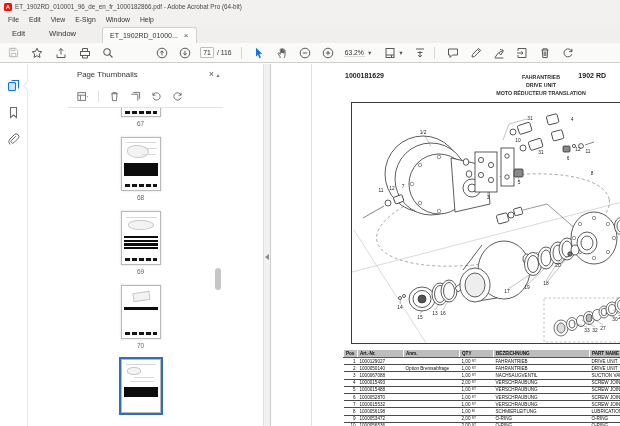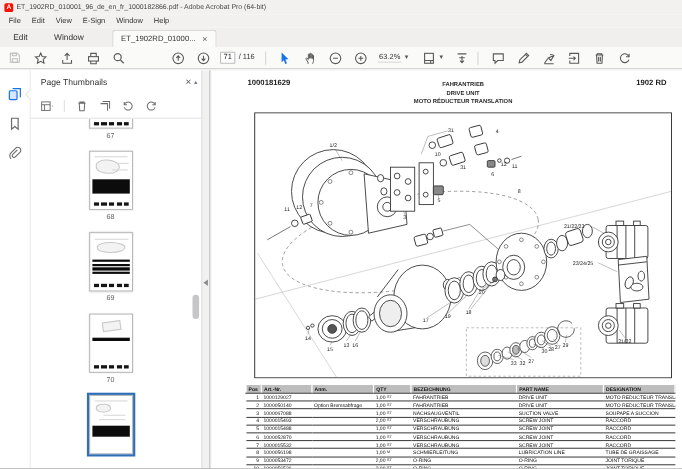--- a/index.html
+++ b/index.html
@@ -30,21 +30,21 @@
   .tbi{width:12px;height:12px;display:flex;align-items:center;justify-content:center;flex:0 0 auto;}
   .tbi svg{display:block;}
   .tb-sep{width:1px;height:12px;background:#d6d6d6;margin:0 5px;flex:0 0 auto;}
   .pg-box{min-width:14px;height:11px;border:1px solid #bdbdbd;background:#fff;border-radius:1px;
           font-size:6.8px;color:#222;display:flex;align-items:center;justify-content:center;padding:0 2px;}
   .pg-total{font-size:6.8px;color:#333;margin:0 4px 0 3px;white-space:nowrap;}
   .zoom-val{font-size:6.8px;color:#333;border-bottom:1px solid #d9d9d9;padding:0 1px;}
   .caret{font-size:5.5px;color:#555;margin-left:2px;}
 
   
-  .content{position:absolute;left:0;top:64px;width:620px;height:362px;display:flex;}
+  .content{position:absolute;left:0;top:64px;width:620px;height:362px;display:flex;gap:40px;}
   .rail{width:28px;height:100%;background:#fff;border-right:1px solid #e6e6e6;
         display:flex;flex-direction:column;align-items:center;padding-top:14px;gap:13px;position:relative;}
   .rail .tbi{width:14px;height:14px;}
   .rail-notch{position:absolute;right:-1px;top:18px;width:0;height:0;border-top:4px solid transparent;
               border-bottom:4px solid transparent;border-right:4px solid #fff;filter:drop-shadow(-1px 0 0 #d9d9d9);}
 
   .panel{width:155px;height:100%;background:#fff;position:relative;}
   .panel-header{height:21px;display:flex;align-items:center;justify-content:space-between;padding:0 9px 0 9px;}
   .panel-title{font-size:7.8px;color:#333;}
   .panel-close{font-size:9px;color:#555;line-height:1;}

